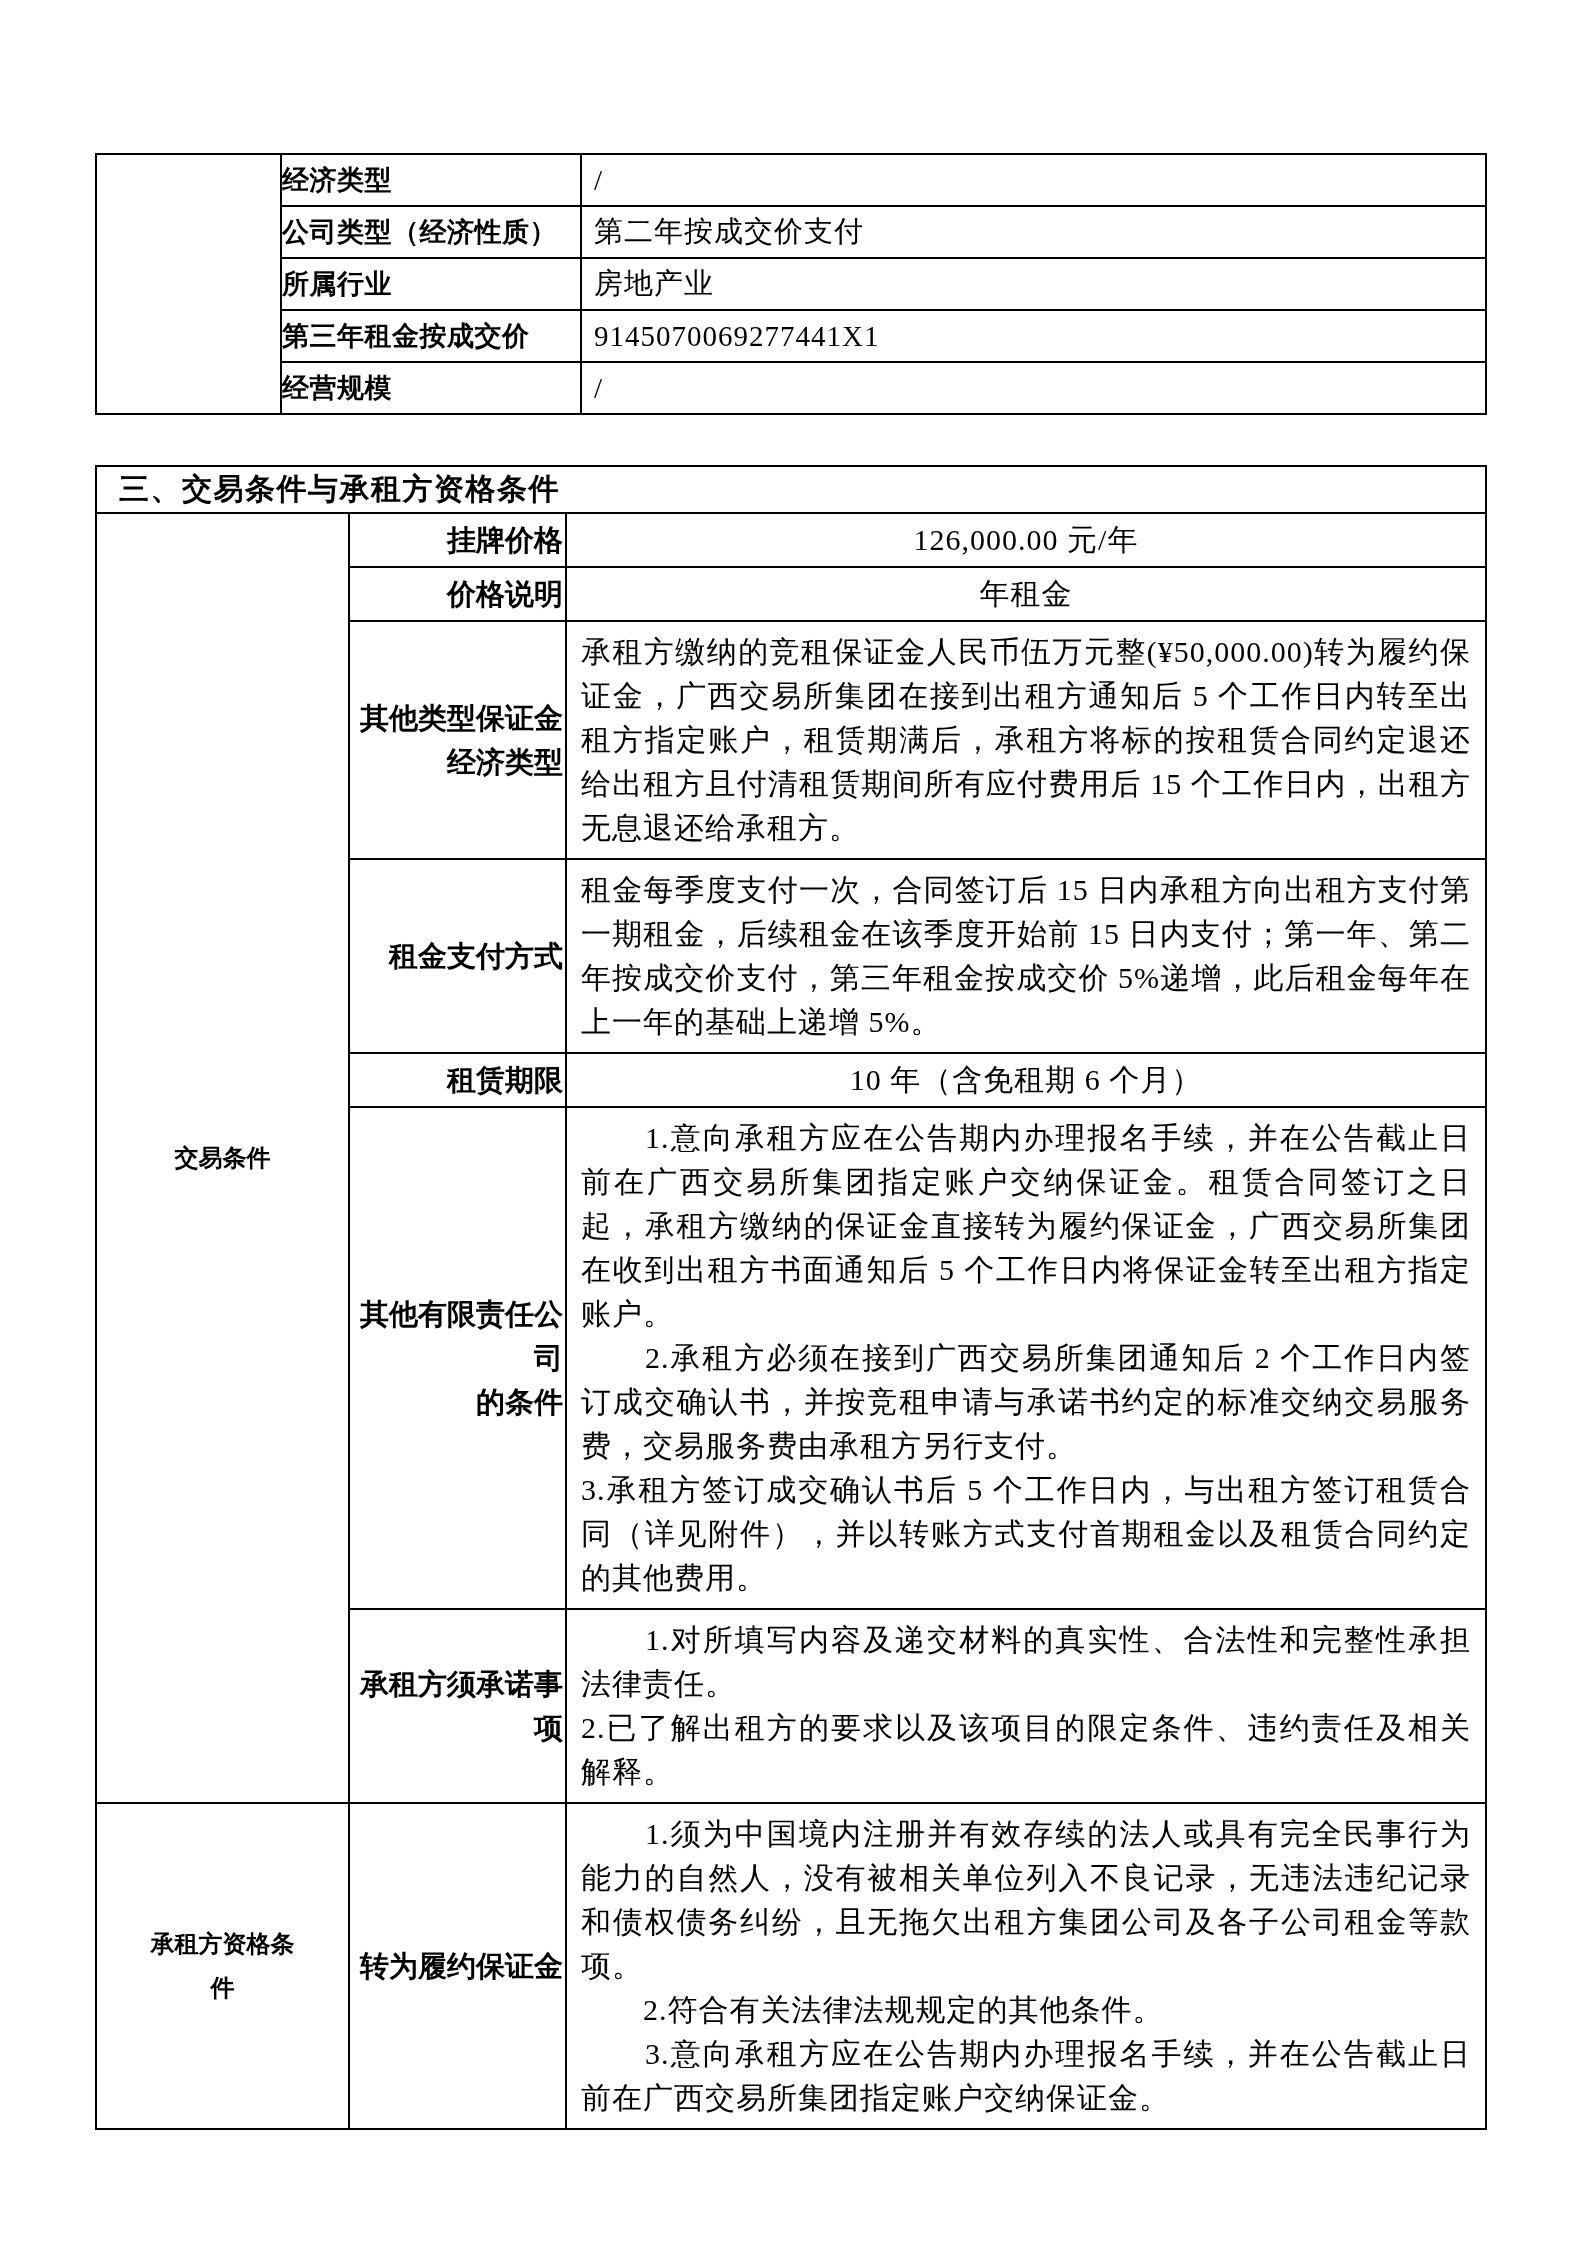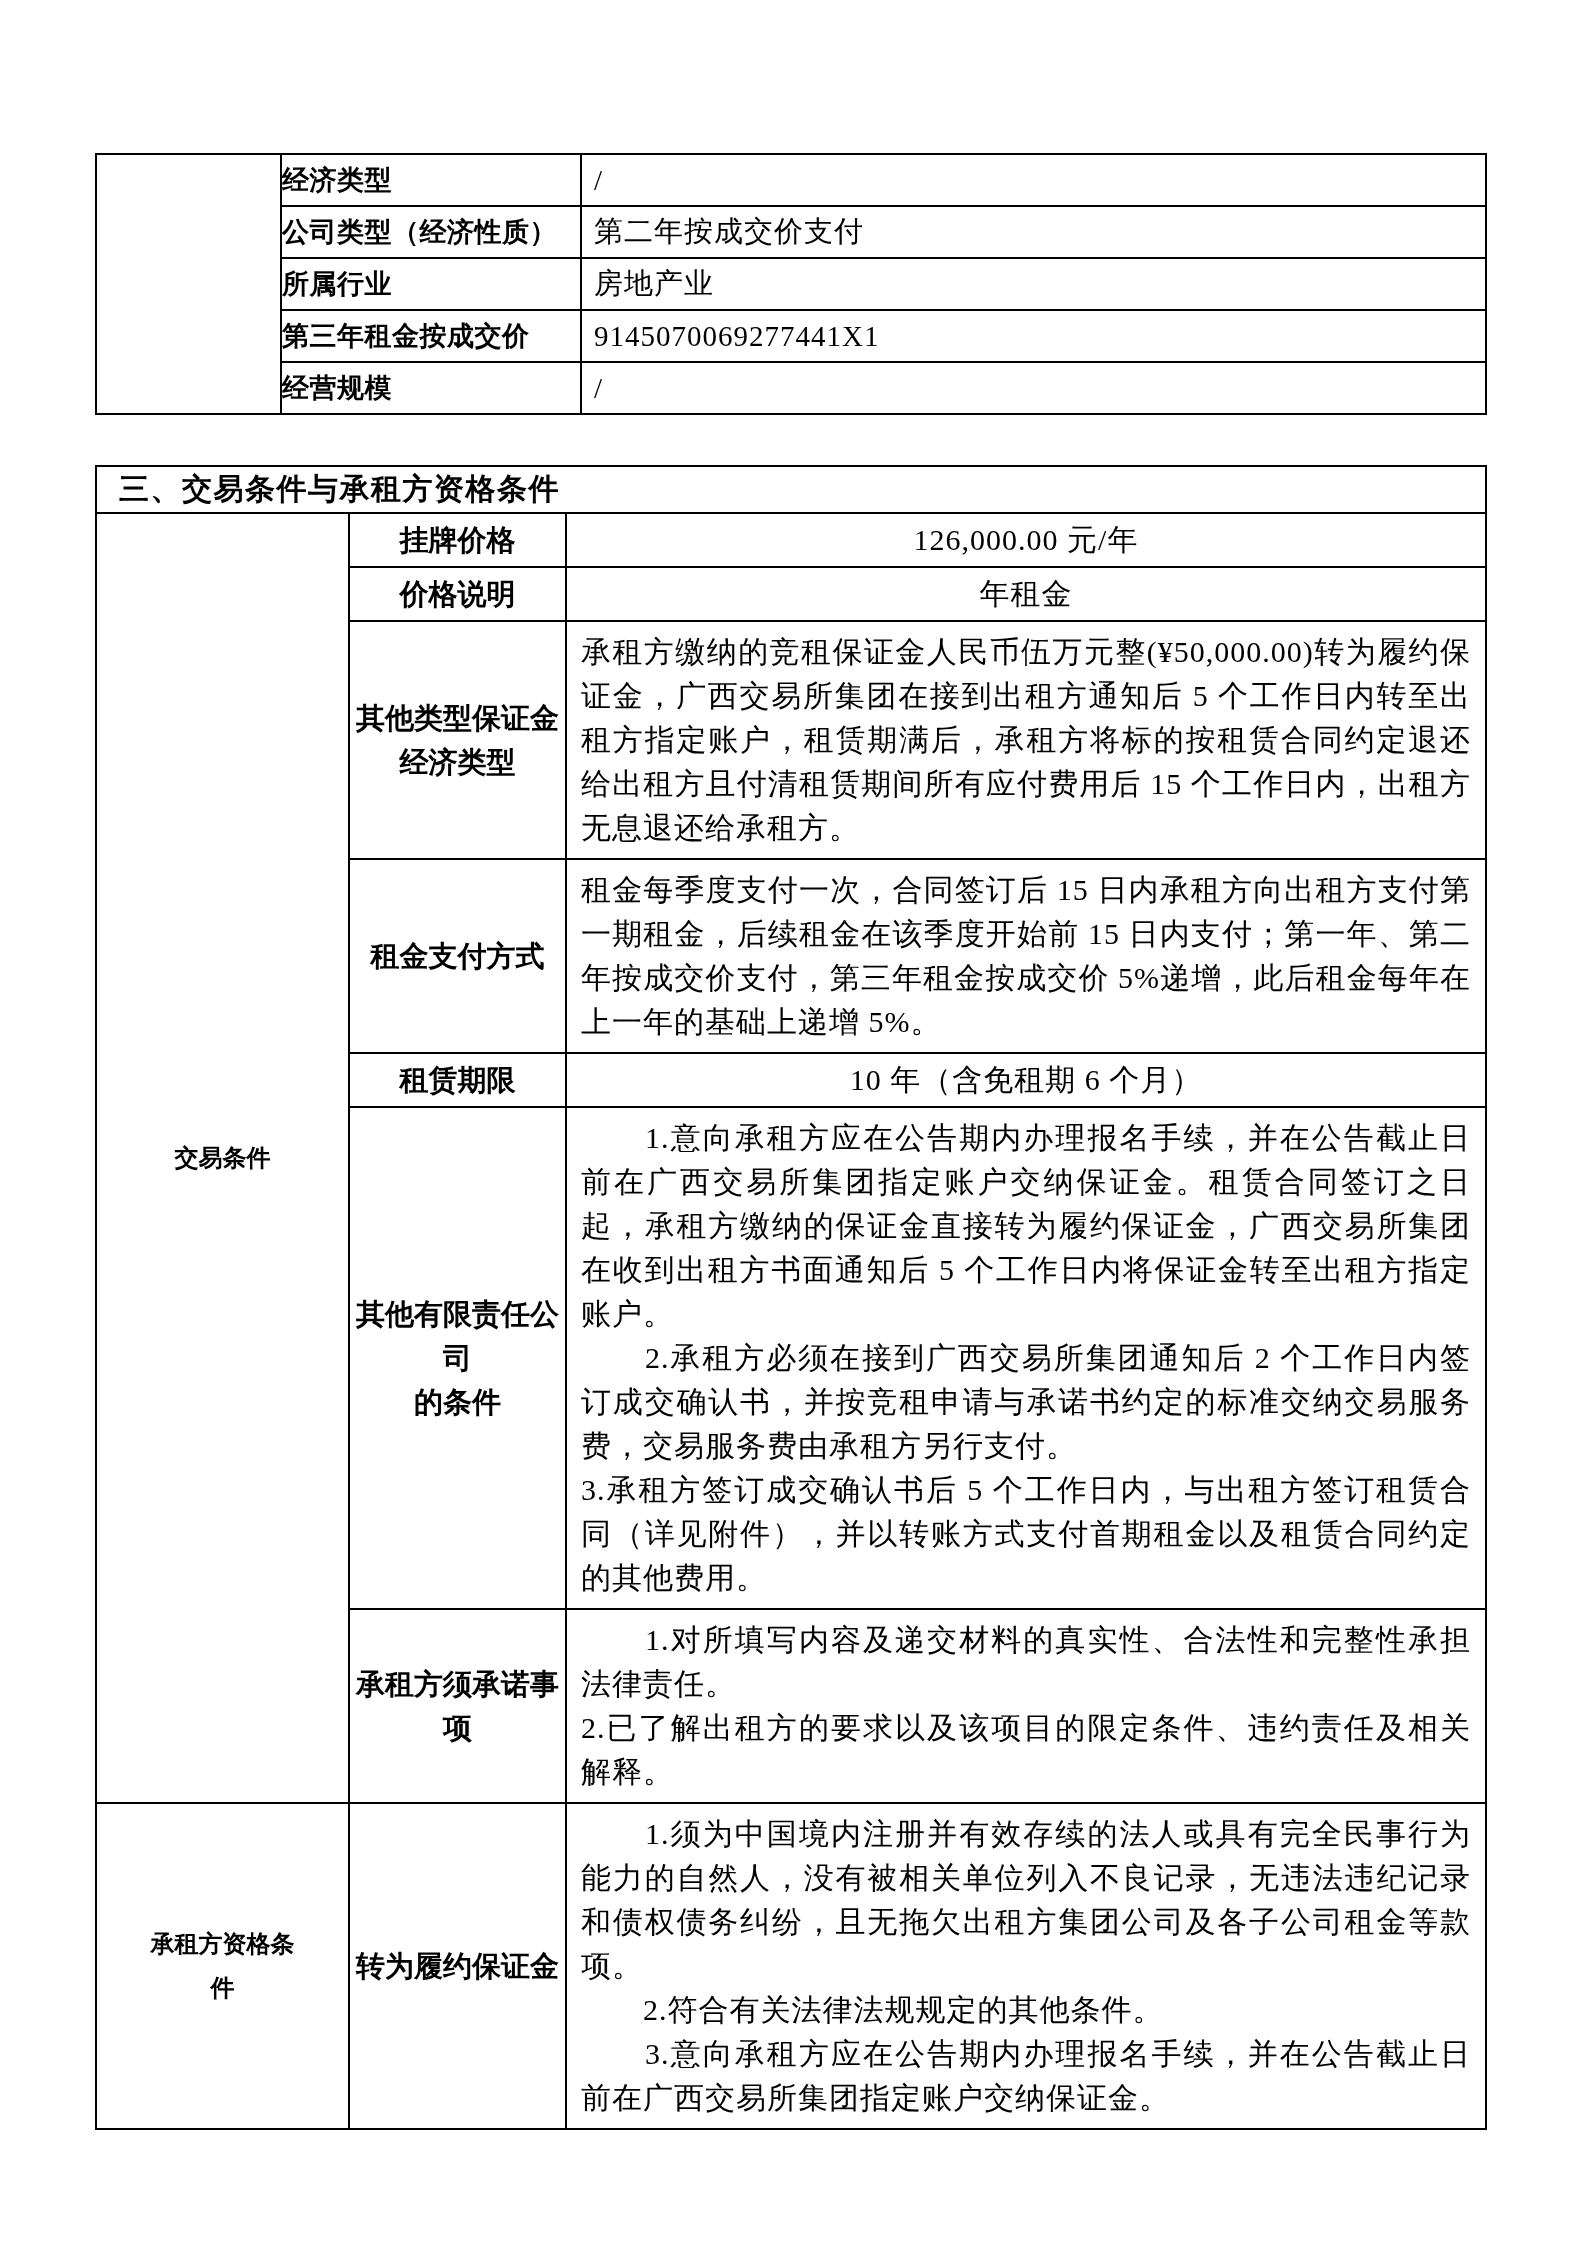--- a/index.html
+++ b/index.html
@@ -12,21 +12,21 @@
   table{border-collapse:collapse;table-layout:fixed;width:1390px;}
   td{border:2px solid #000;vertical-align:middle;box-sizing:border-box;}
   
   .t1 td{height:52px;}
   .t1 .lbl{font-weight:bold;font-size:27px;padding:2px 0;letter-spacing:0.5px;}
   .t1 .val{font-size:29px;padding:2px 12px;letter-spacing:1px;}
   
   .t2{margin-top:50px;}
   .sec{font-weight:bold;font-size:30px;height:40px;padding:2px 22px;letter-spacing:1.5px;}
   .cat{font-weight:bold;font-size:24px;text-align:center;white-space:pre-line;line-height:44px;padding:4px 6px;}
-  .lbl2{font-weight:bold;font-size:29px;text-align:center;white-space:pre-line;line-height:44px;padding:4px 2px;}
+  .lbl2{font-weight:bold;font-size:29px;text-align:right;white-space:pre-line;line-height:44px;padding:4px 2px;}
   .cnt{font-size:30px;line-height:44px;padding:8px 14px;letter-spacing:1px;text-align:justify;white-space:pre-line;}
   .short td{height:52px;}
   .short .cnt{padding-top:2px;padding-bottom:2px;text-align:center;}
 </style>
 </head>
 <body>
 
 <div class="page">
 
   <table class="t1">

